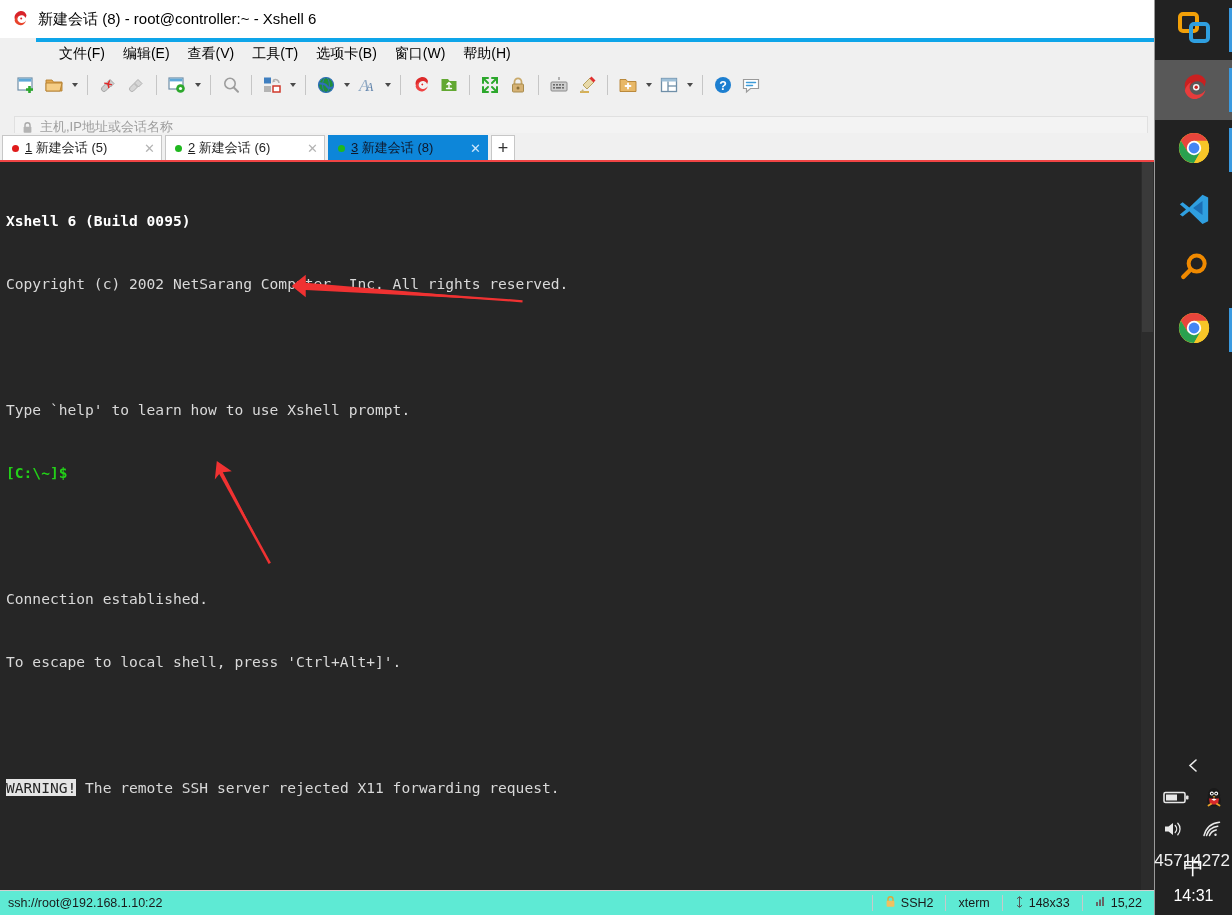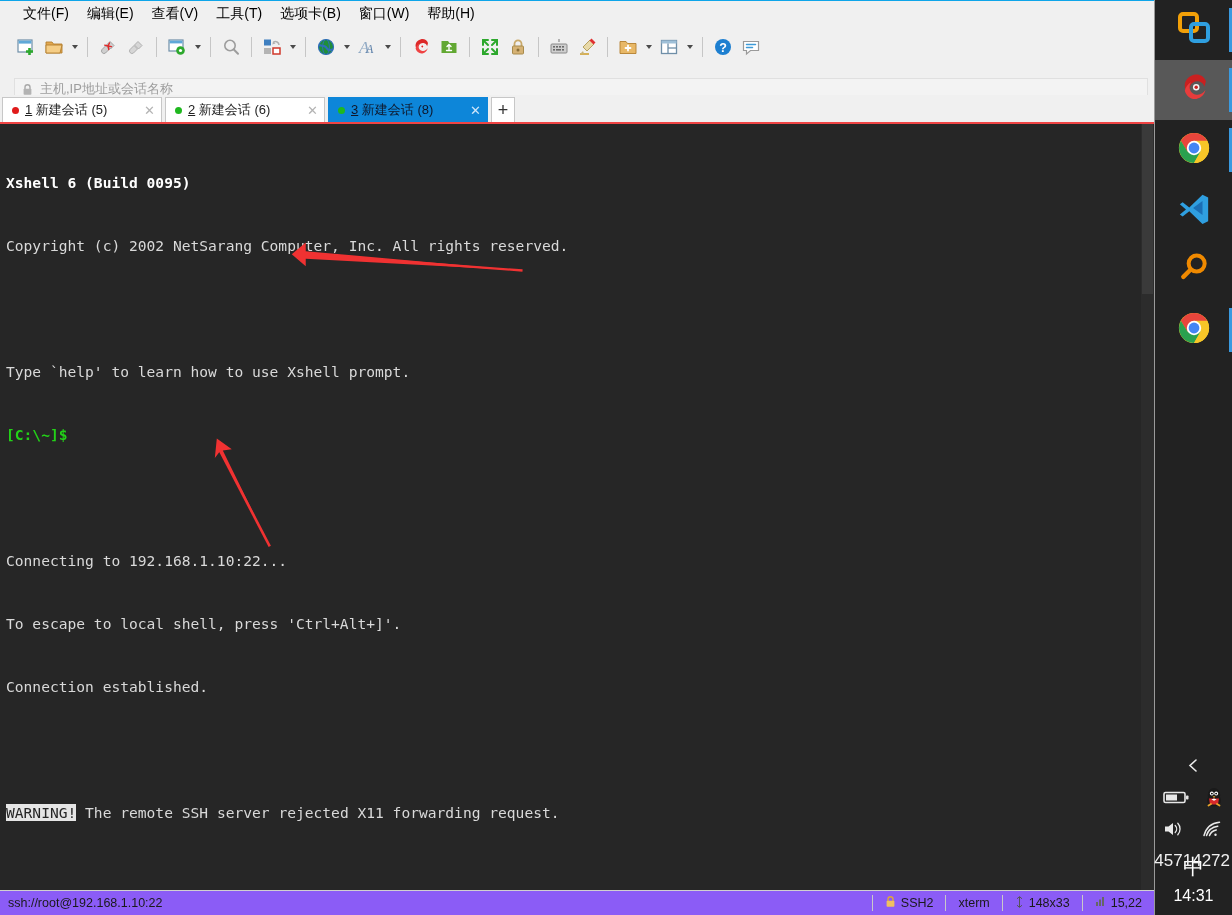--- a/index.html
+++ b/index.html
@@ -51,21 +51,22 @@
   }
 
   
   .menubar {
     height: 27px;
     background: #f0f0f0;
     display: flex;
     align-items: center;
     padding-left: 14px;
     flex: 0 0 27px;
-    border-top: 1px solid #0ea5e9;
+    border-top: 4px solid #0ea5e9;
+    margin-left: 36px;
   }
   .menu-item {
     font-size: 14px;
     color: #000000;
     padding: 3px 9px;
     white-space: nowrap;
     cursor: default;
   }
 
   
@@ -229,21 +230,21 @@
   .annot-svg {
     position: absolute;
     left: 0; top: 0;
     width: 100%; height: 100%;
     pointer-events: none;
   }
 
   
   .statusbar {
     height: 25px;
-    background: #8b5cf6;
+    background: #5eead4;
     border-top: 1px solid #d0d0d0;
     display: flex;
     align-items: center;
     flex: 0 0 25px;
     font-size: 12.5px;
     color: #1a1a1a;
     padding-left: 8px;
   }
   .sb-left { flex: 1; white-space: nowrap; }
   .sb-cell {
@@ -337,20 +338,31 @@
     pointer-events: none;
   }
 </style>
 </head>
 <body>
 
 <div id="app">
 
   <div id="xshell-window">
 
+    <div class="titlebar">
+      <span class="app-icon">
+        <svg width="20" height="20" viewBox="0 0 20 20">
+          <path d="M16.5 6.2C15.6 3.3 12.8 1.6 9.9 2.2 6.6 2.9 4.3 5.9 4.6 9.2c.2 2.5 1.9 4.6 4.3 5.3-1.6-1.3-2.2-3.5-1.5-5.4.7-2 2.7-3.2 4.8-2.9 1.6.2 2.9 1.4 3.3 2.9.5-.9.7-1.9 1-2.9z" fill="#d8232a"></path>
+          <path d="M4.6 11.6c.7 3 3.5 5 6.5 4.6 2.6-.4 4.6-2.4 5-5-.9 1.9-2.9 3-5 2.7-2-.3-3.6-1.9-3.8-3.9-.1-1.2.3-2.3 1.1-3.2-2 .9-3.4 2.8-3.8 4.8z" fill="#e8442c"></path>
+          <circle cx="11.2" cy="9.6" r="1.7" fill="#fff"></circle>
+          <circle cx="11.2" cy="9.6" r="1.0" fill="#d8232a"></circle>
+        </svg>
+      </span>
+      <span class="title-text">新建会话 (8) - root@controller:~ - Xshell 6</span>
+    </div>
 
     <div class="menubar">
       <span class="menu-item">文件(F)</span>
       <span class="menu-item">编辑(E)</span>
       <span class="menu-item">查看(V)</span>
       <span class="menu-item">工具(T)</span>
       <span class="menu-item">选项卡(B)</span>
       <span class="menu-item">窗口(W)</span>
       <span class="menu-item">帮助(H)</span>
     </div>
@@ -571,23 +583,22 @@
     </div>
 
     <div class="terminal-wrap">
       <div class="terminal">
         <div class="t-line t-bold-white">Xshell 6 (Build 0095)</div>
         <div class="t-line">Copyright (c) 2002 NetSarang Computer, Inc. All rights reserved.</div>
         <div class="t-line">&nbsp;</div>
         <div class="t-line">Type `help' to learn how to use Xshell prompt.</div>
         <div class="t-line t-green-b">[C:\~]$</div>
         <div class="t-line">&nbsp;</div>
-        <div class="t-line">Connecting to 192.168.1.10:22...</div>
+        <div class="t-line">Connection established.</div>
         <div class="t-line">To escape to local shell, press 'Ctrl+Alt+]'.</div>
-        <div class="t-line">Connection established.</div>
         <div class="t-line">&nbsp;</div>
         <div class="t-line"><span class="t-warn">WARNING!</span><span> The remote SSH server rejected X11 forwarding request.</span></div>
         
         
         
         
       </div>
 
       <svg class="annot-svg" viewBox="0 0 1155 711" preserveAspectRatio="none">
         <g>

